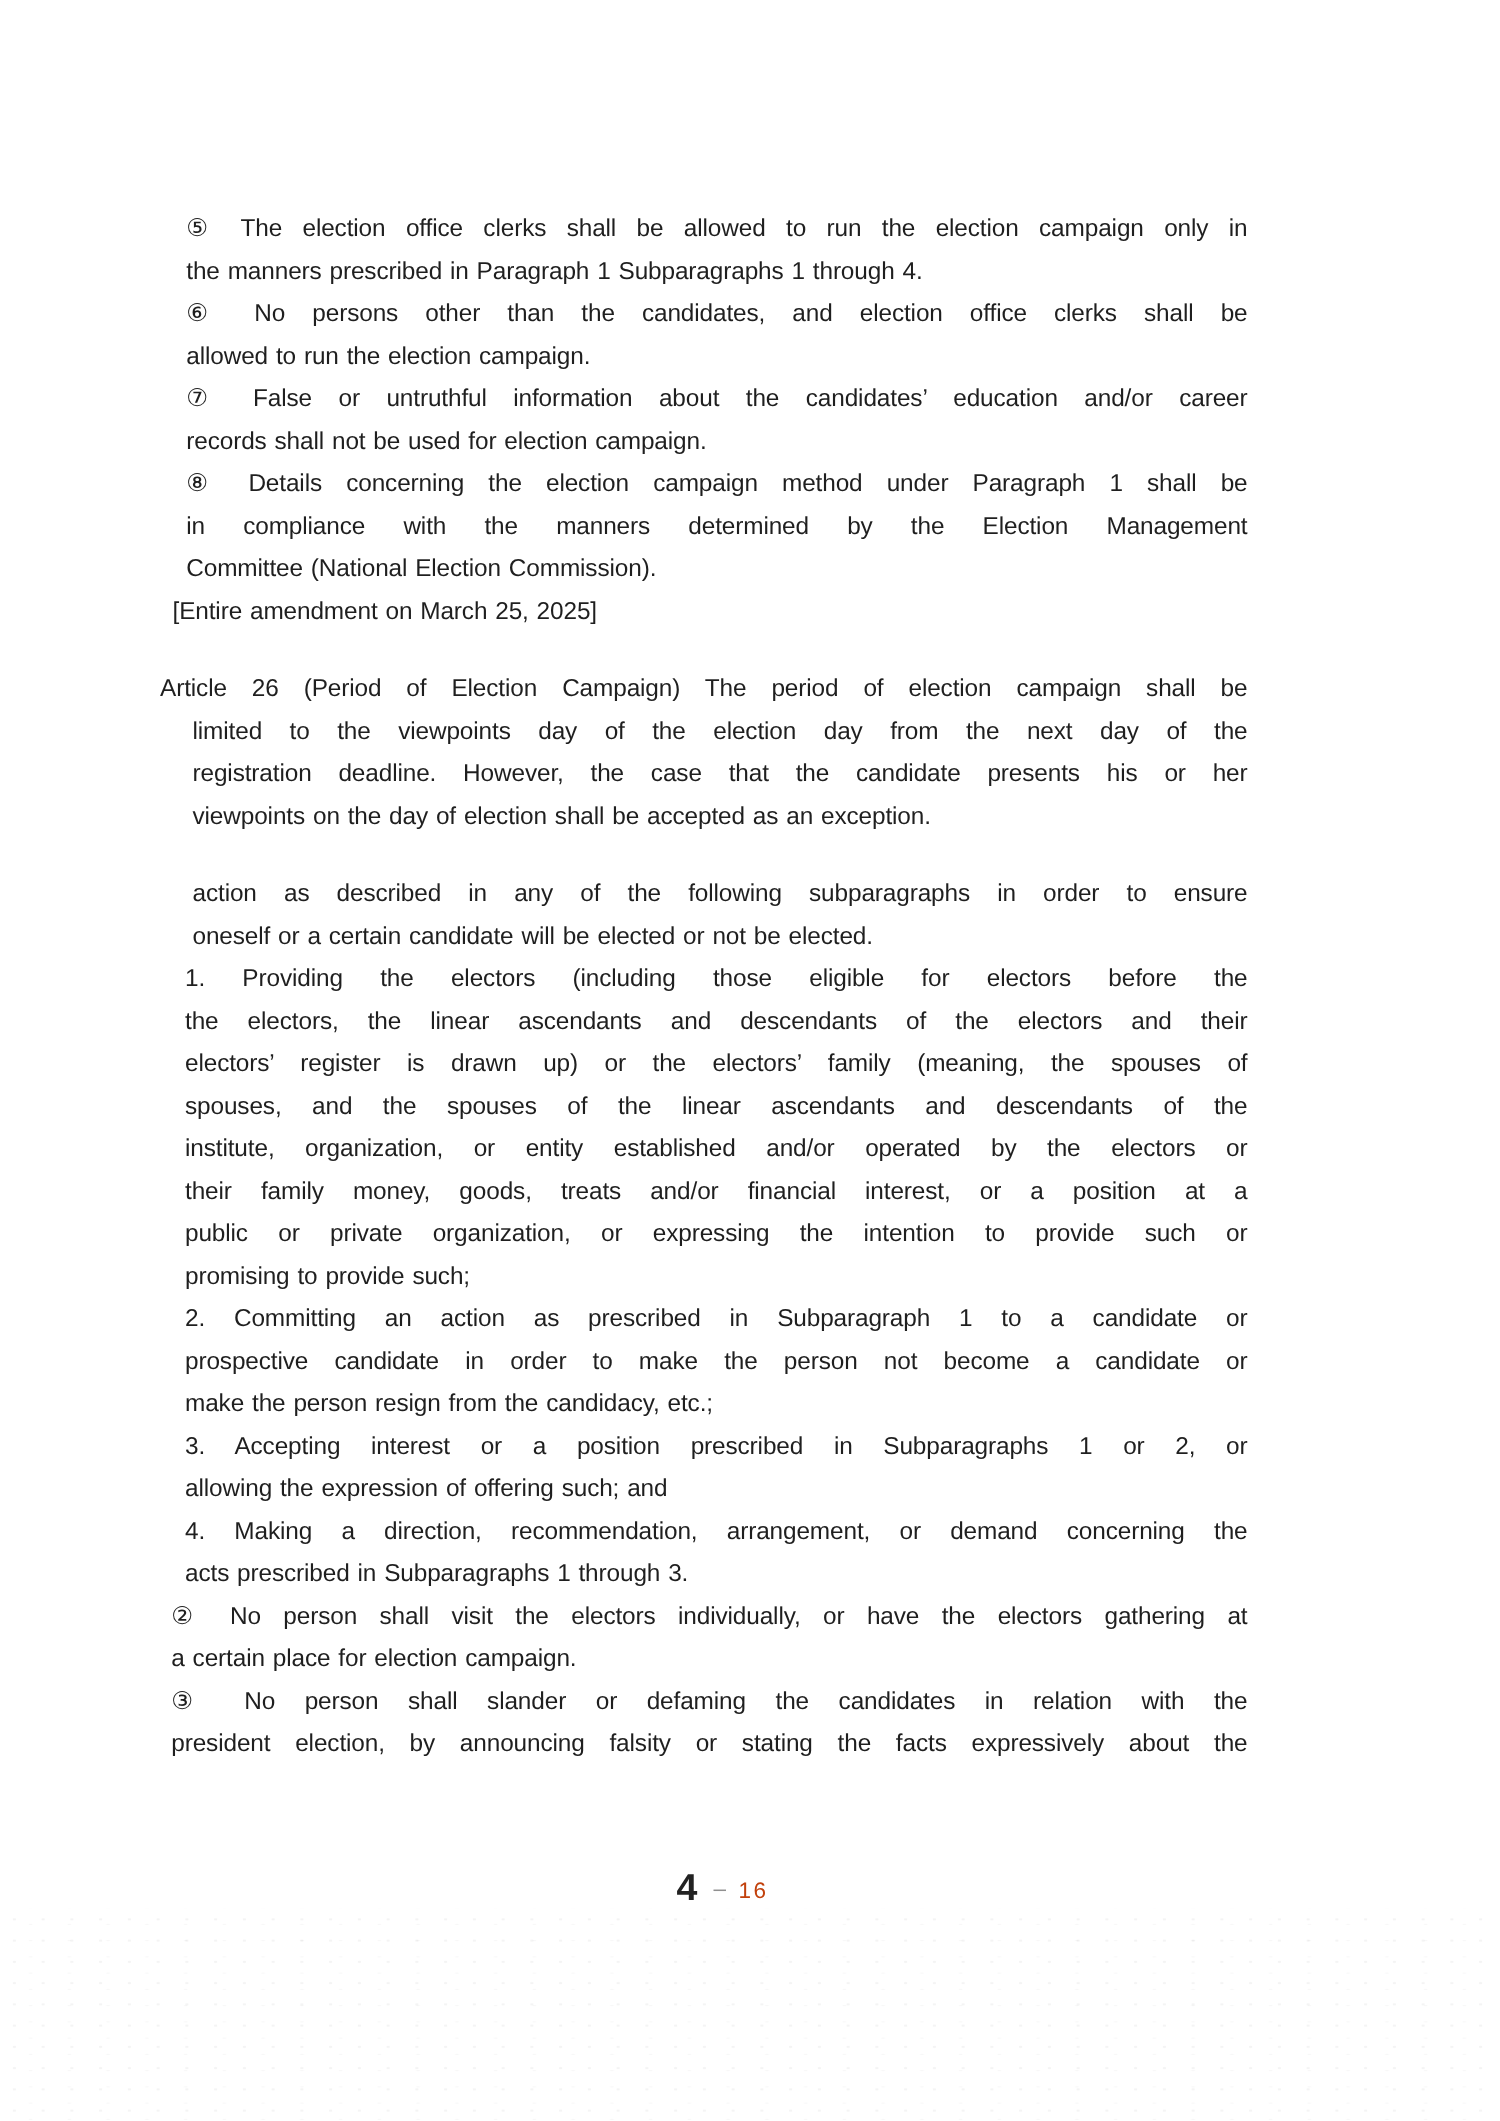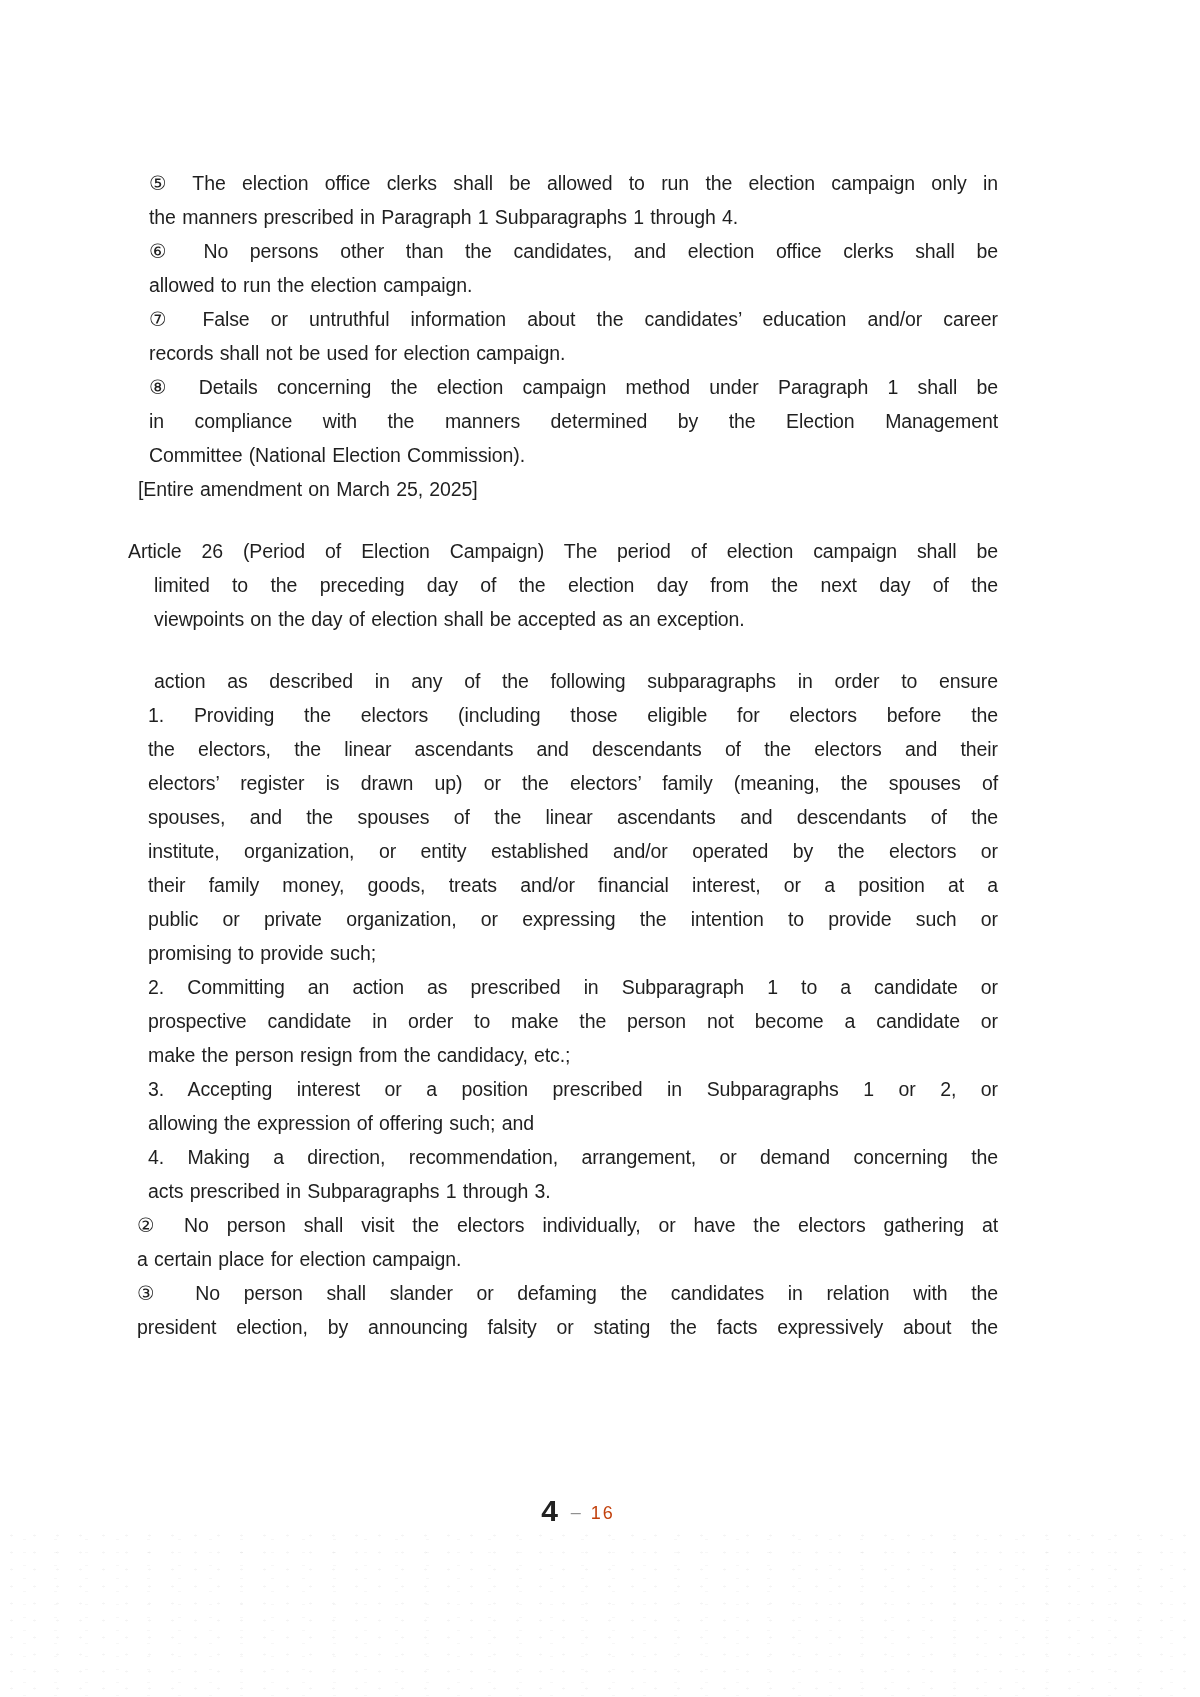--- a/index.html
+++ b/index.html
@@ -103,28 +103,30 @@
     </div>
 
     <div class="b-amend">
       <div class="line last">[Entire amendment on March 25, 2025]</div>
     </div>
 
     <div class="gap"></div>
 
     <div class="b-article">
       <div class="line first"><span class="hb">Article 26 (Period of Election Campaign)</span><span> The period of election campaign shall be</span></div>
-      <div class="line">limited to the preceding day of the election day from the next day of the</div>
+      <div class="line">limited to the viewpoints day of the election day from the next day of the</div>
+      <div class="line">registration deadline. However, the case that the candidate presents his or her</div>
       <div class="line last">viewpoints on the day of election shall be accepted as an exception.</div>
     </div>
 
     <div class="gap"></div>
 
     <div class="b-article">
       <div class="line">action as described in any of the following subparagraphs in order to ensure</div>
+      <div class="line last">oneself or a certain candidate will be elected or not be elected.</div>
     </div>
 
     <div class="b-sub">
       <div class="line">1. Providing the electors (including those eligible for electors before the</div>
       <div class="line">the electors, the linear ascendants and descendants of the electors and their</div>
       <div class="line">electors’ register is drawn up) or the electors’ family (meaning, the spouses of</div>
       <div class="line">spouses, and the spouses of the linear ascendants and descendants of the</div>
       <div class="line">institute, organization, or entity established and/or operated by the electors or</div>
       <div class="line">their family money, goods, treats and/or financial interest, or a position at a</div>
       <div class="line">public or private organization, or expressing the intention to provide such or</div>

